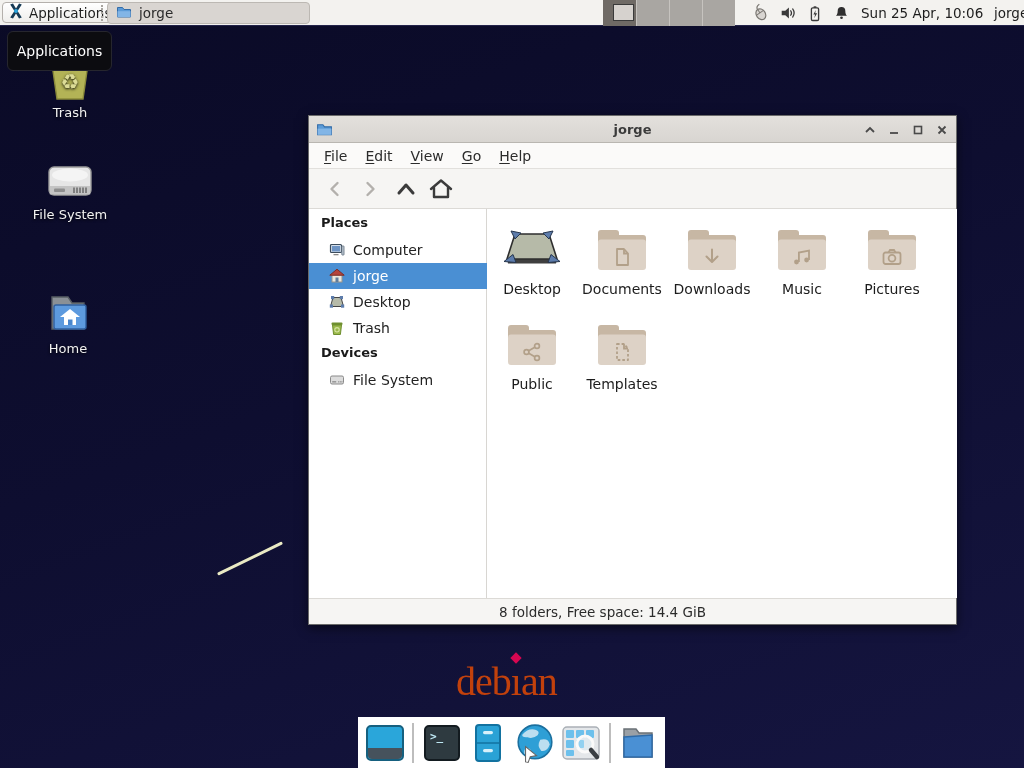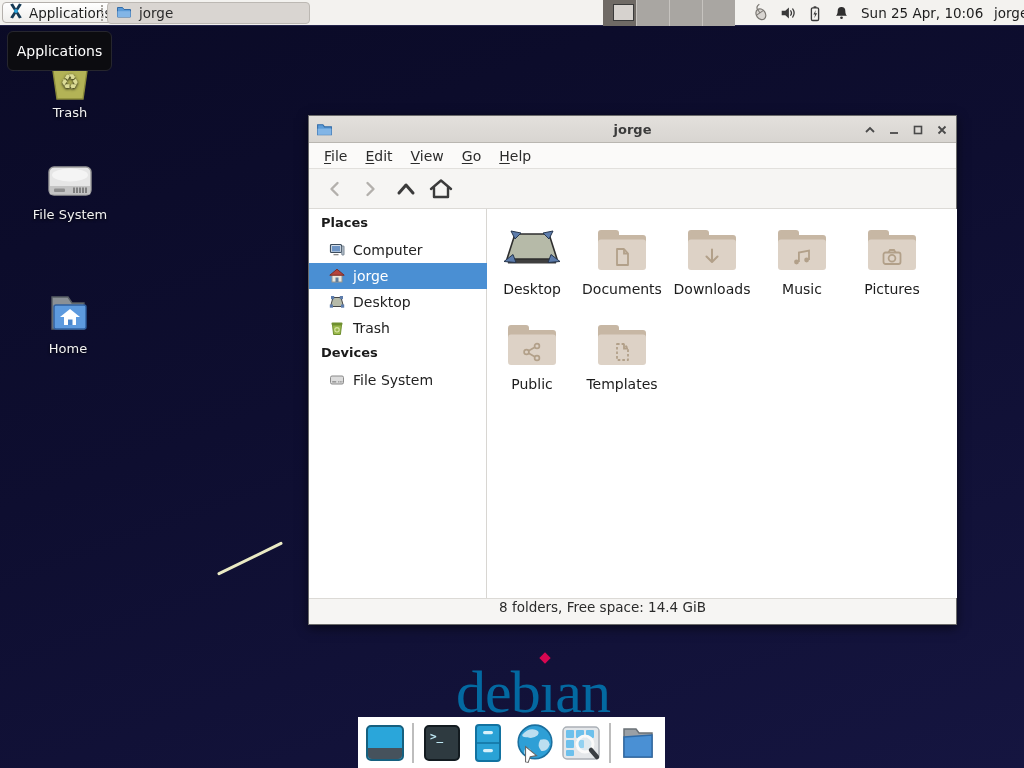--- a/index.html
+++ b/index.html
@@ -80,26 +80,26 @@
             padding-left:20px; gap:8px; font-size:14px; color:#222; }
   .sb-row.selected { background:#4a8fd3; color:#fff; }
 
   .mainview { position:absolute; left:179px; top:93px; width:469px; height:389px; background:#fff; }
   .file-item { position:absolute; width:88px; text-align:center; }
   .file-item .fi-ic { height:54px; display:flex; align-items:flex-end; justify-content:center; position:relative; }
   .file-item .fi-lbl { margin-top:7px; font-size:14px; color:#1c1c1c; }
   .glyph { position:absolute; left:50%; top:26px; transform:translateX(-50%); }
 
   .statusbar { position:absolute; left:0; top:482px; width:647px; height:26px; background:#f6f5f3;
-               border-top:1px solid #dcdad6; display:flex; }
+               border-top:1px solid #dcdad6; display:flex; align-items:center; }
   .statusbar .st-text { margin-left:190px; font-size:13.5px; color:#2b2b2b; }
 
   
-  .debian { left:456px; top:658px; color:#0369a1; font-family:"Liberation Serif","DejaVu Serif",serif;
-            font-size:60px; letter-spacing:-1px; }
+  .debian { left:456px; top:658px; color:#c2410c; font-family:"Liberation Serif","DejaVu Serif",serif;
+            font-size:40px; letter-spacing:-1px; }
   .debian .iwrap { position:relative; }
   .debian .dot { position:absolute; left:1px; top:-5px; width:8px; height:8px; transform:rotate(45deg); }
 
   
   .dock { left:358px; top:717px; width:307px; height:51px; background:#ffffff;
           display:flex; align-items:center; padding:0 6px; gap:5px; }
   .dock-item { width:44px; height:44px; display:flex; align-items:center; justify-content:center; }
   .dock-sep { width:2px; height:40px; background:#bdbdbd; margin:0 2px; }
 </style>
 </head>

